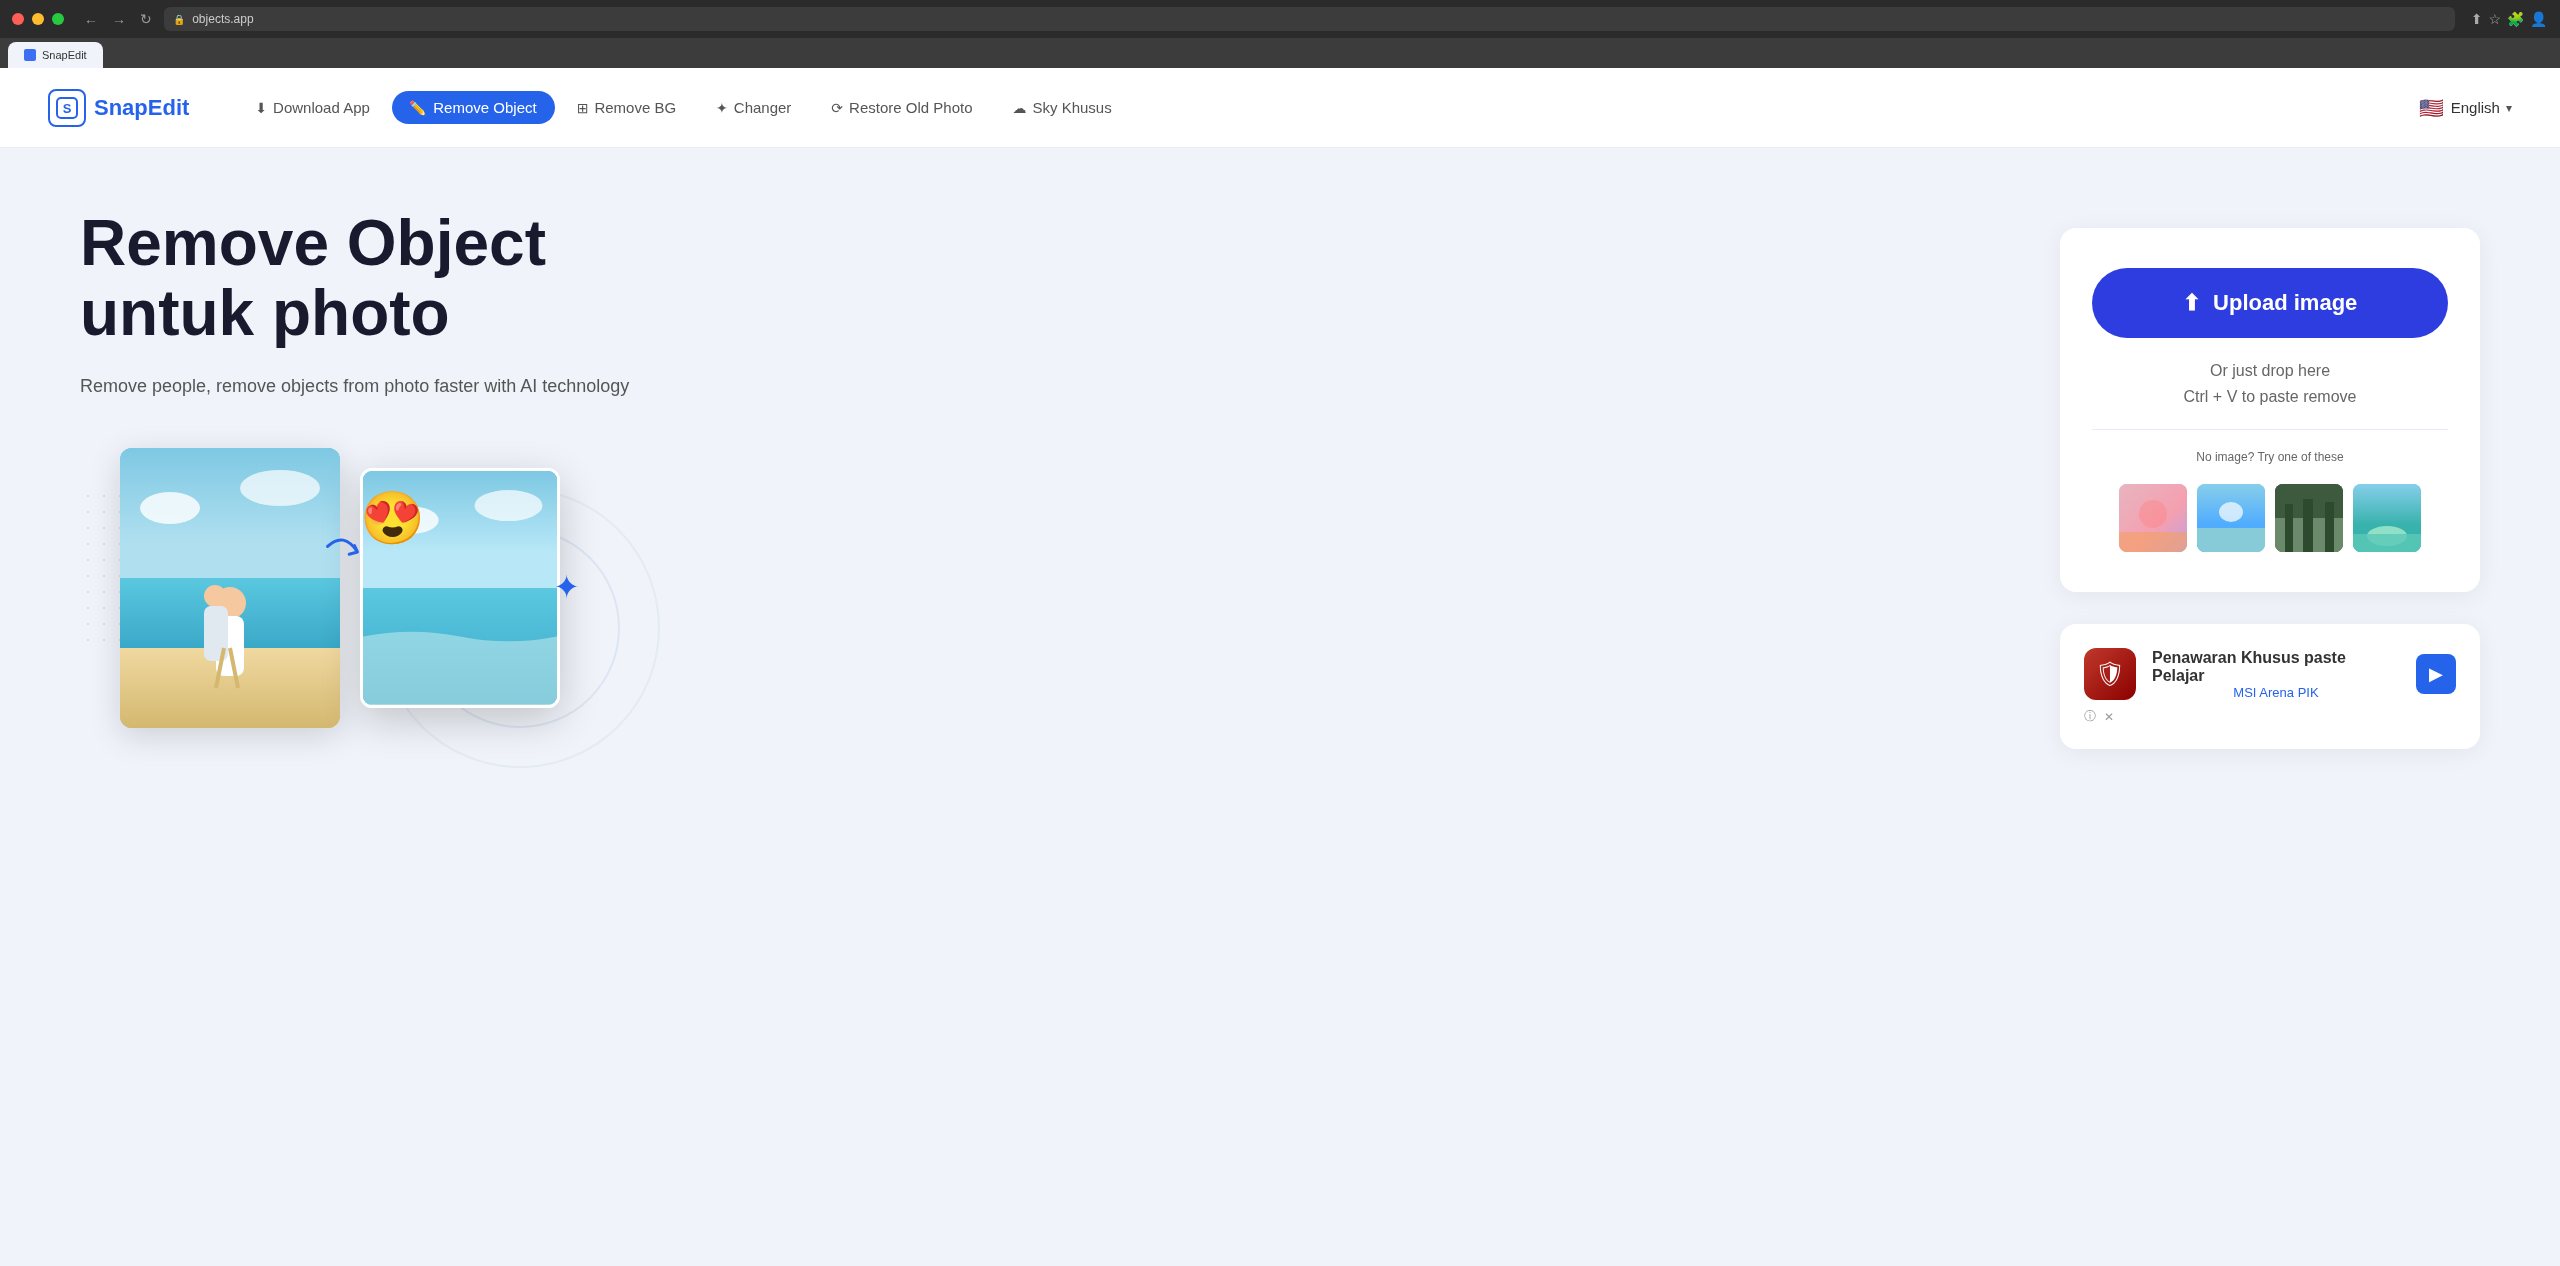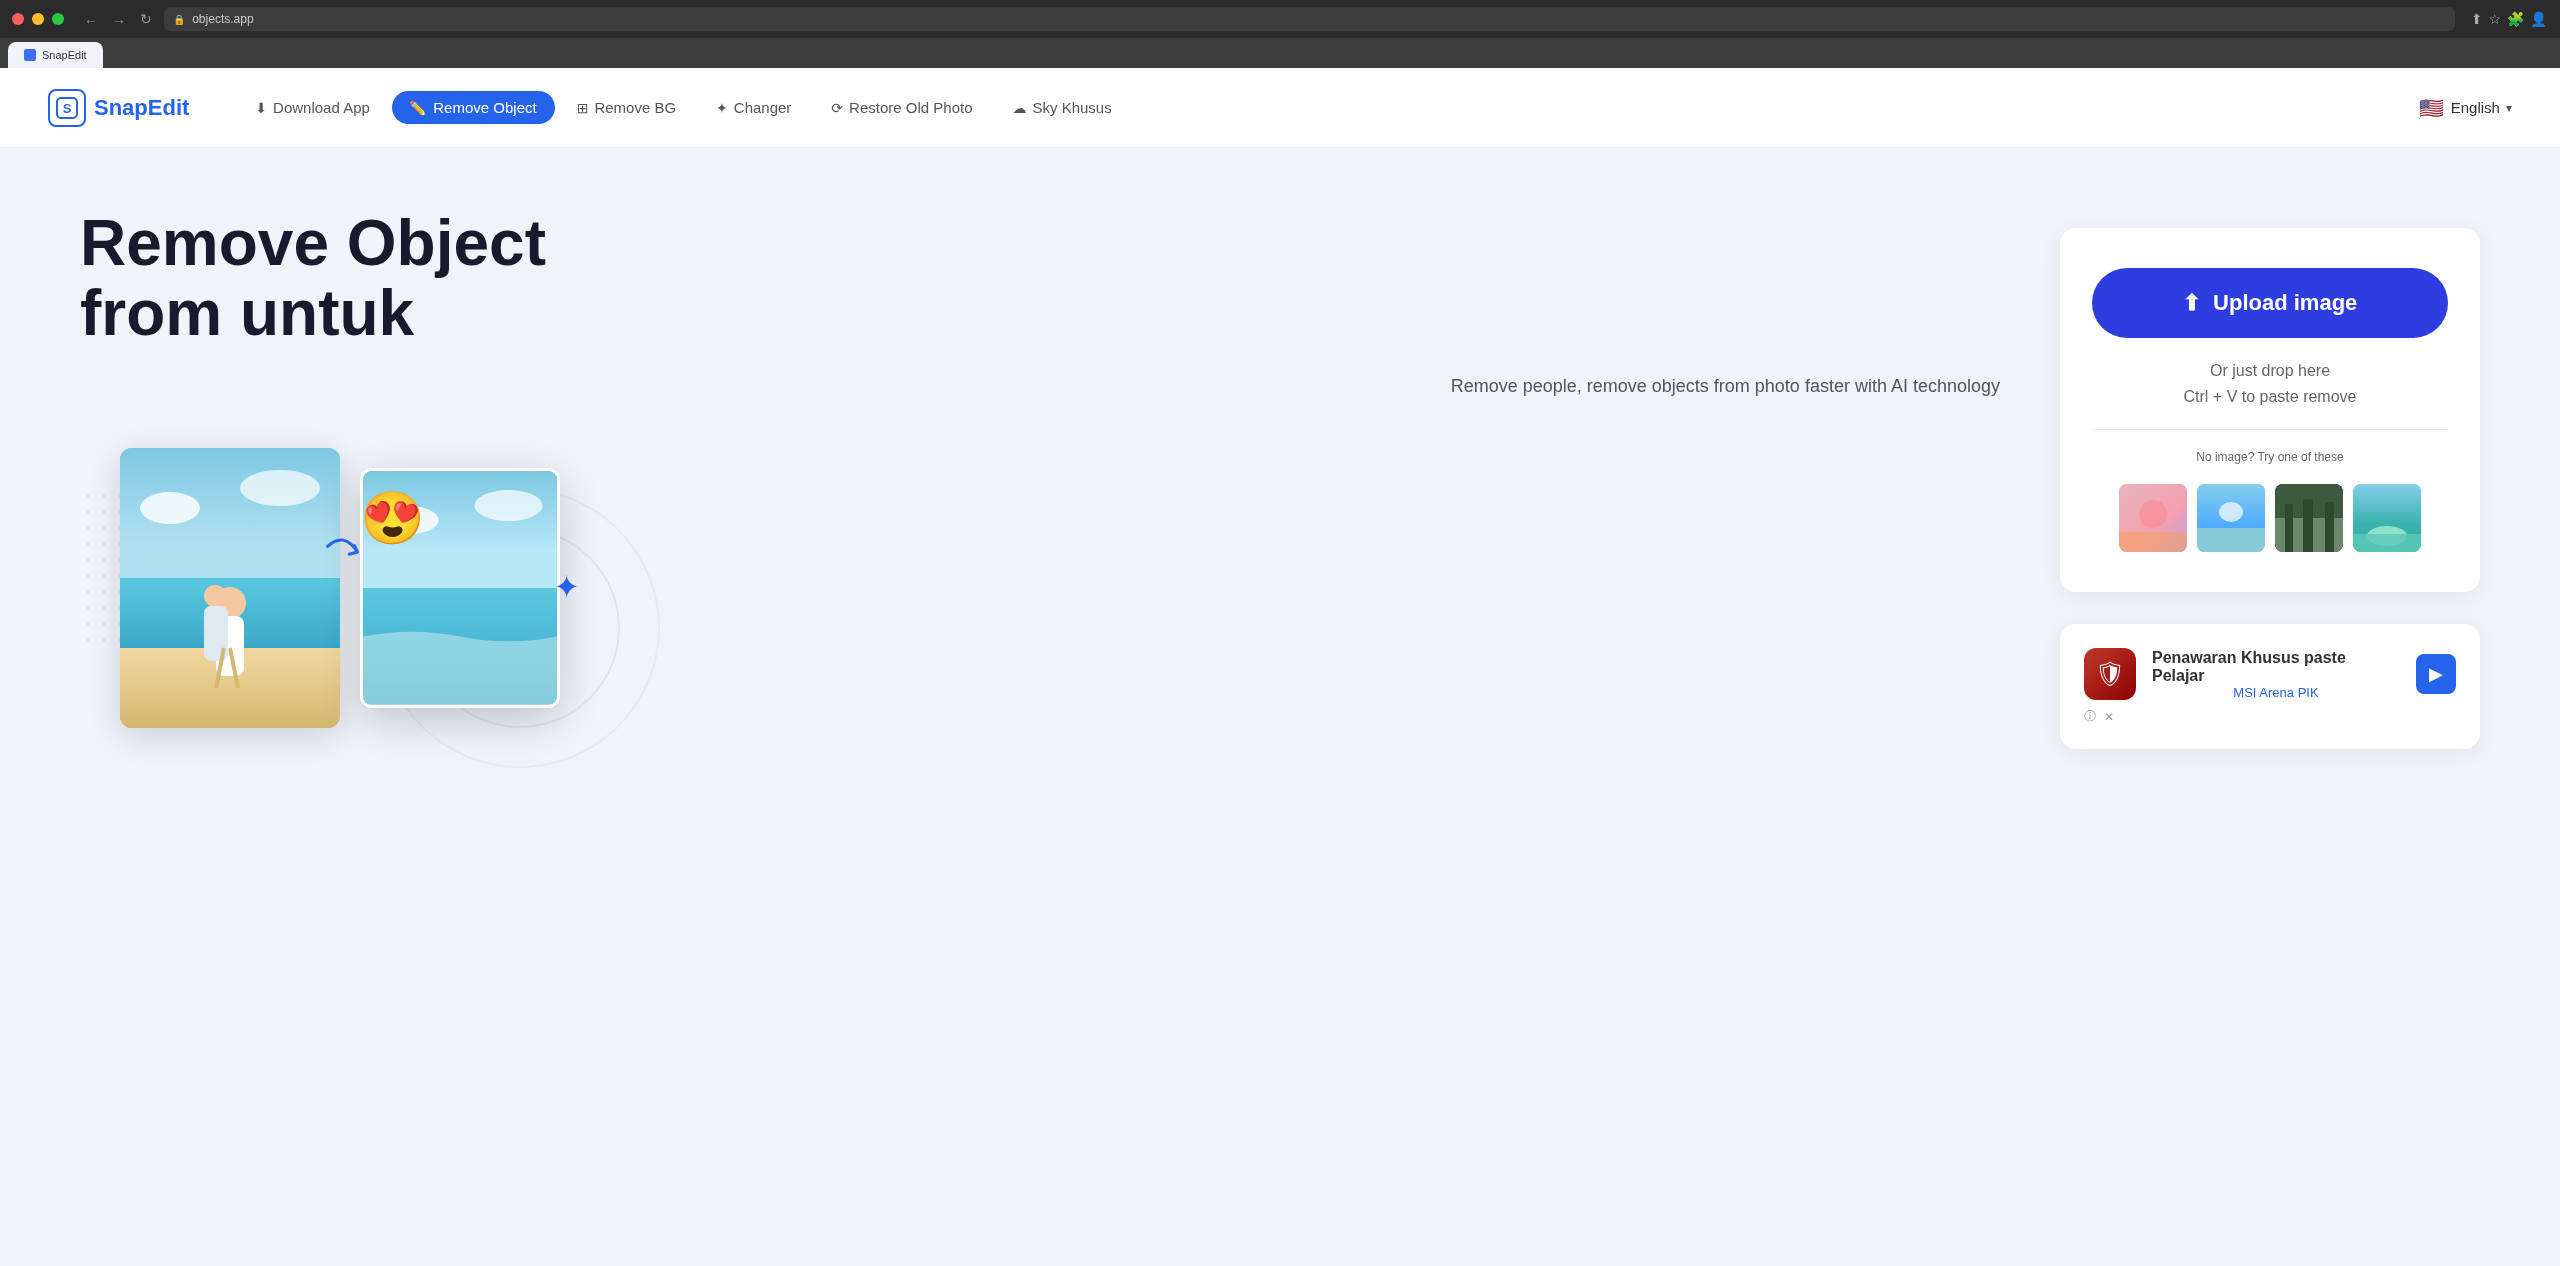--- a/index.html
+++ b/index.html
@@ -114,21 +114,21 @@
     }
     .hero-title .highlight::after {
       content: '';
       position: absolute;
       bottom: 0; left: 0;
       width: 100%; height: 8px;
       background: #00e5cc;
       z-index: -1;
     }
     .hero-subtitle {
-      font-size: 18px; color: #555; margin-bottom: 48px; line-height: 1.5; text-align: right;
+      font-size: 18px; color: #555; margin-bottom: 48px; line-height: 1.5;
     }
     .hero-image-area {
       position: relative; flex: 1;
       display: flex; align-items: flex-end; gap: 20px;
       max-width: 520px;
     }
     .dots-bg {
       position: absolute; top: 40px; left: 0;
       width: 160px; height: 160px;
       background-image: radial-gradient(circle, #c0c8d8 1.5px, transparent 1.5px);
@@ -329,21 +329,21 @@
         <span class="chevron">▾</span>
       </div>
     </div>
   </header>
 
   <div class="hero">
 
     <div class="hero-left">
       <h1 class="hero-title">
         <span>Remove Object</span><br>
-        <span class="highlight">from untuk</span>
+        <span class="highlight">untuk photo</span>
       </h1>
       <p class="hero-subtitle">Remove people, remove objects from photo faster with AI technology</p>
 
       <div class="hero-image-area">
         <div class="dots-bg"></div>
 
         <div class="before-image">
           <div class="before-image-inner">
             
             <svg width="100%" height="100%" viewBox="0 0 220 280" xmlns="http://www.w3.org/2000/svg">

